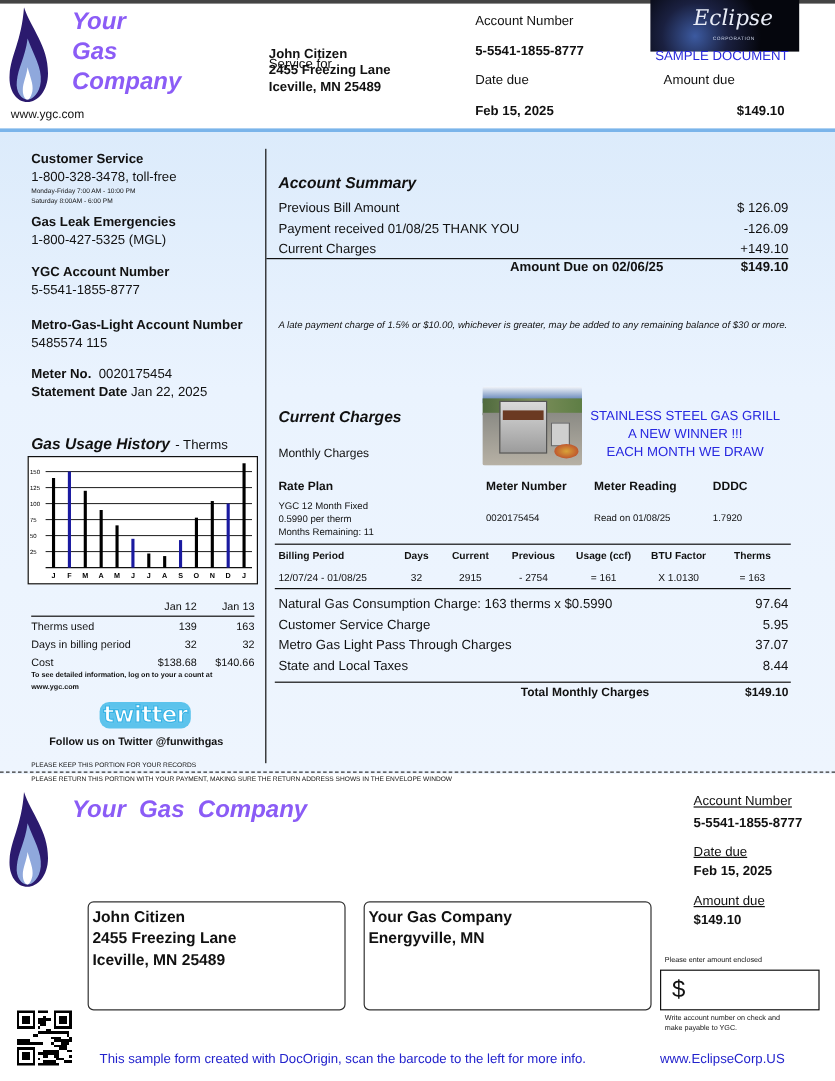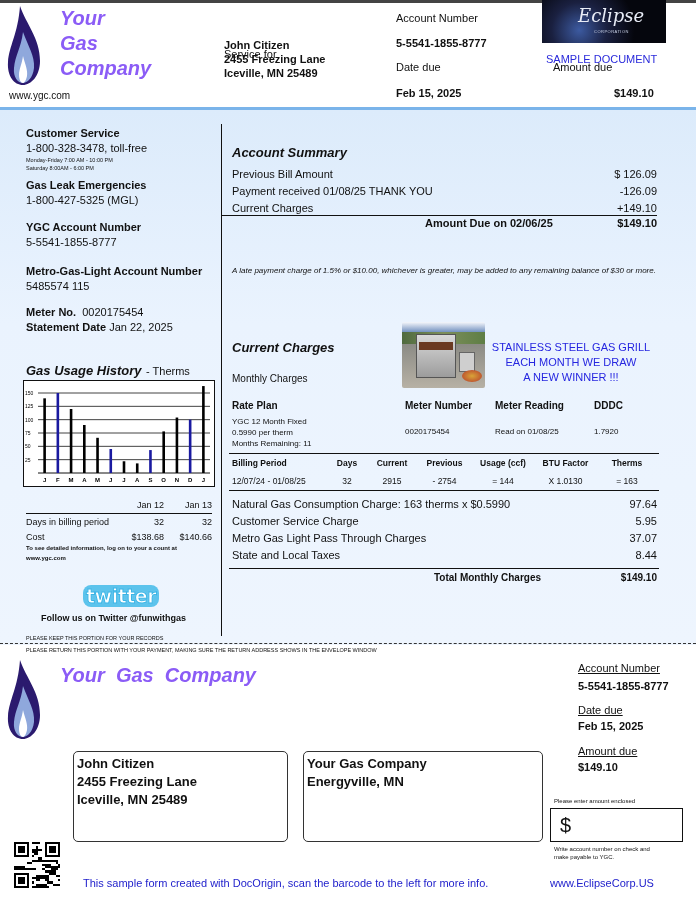--- a/index.html
+++ b/index.html
@@ -51,21 +51,21 @@
 
 <div class="abs f11" style="left:396px;top:12px;">Account Number</div>
 <div class="abs f11 bold" style="left:396px;top:37px;">5-5541-1855-8777</div>
 <div class="abs f11" style="left:396px;top:61px;">Date due</div>
 <div class="abs f11 bold" style="left:396px;top:87px;">Feb 15, 2025</div>
 
 <div class="abs" style="left:542px;top:0px;width:124px;height:43px;background:radial-gradient(circle at 30% 70%, #3c5aa0 0, #1a2040 30%, #05060d 60%);overflow:hidden;">
   <div style="position:absolute;left:36px;top:5px;color:#e8ecf6;font-family:'DejaVu Serif',serif;font-style:italic;font-size:18px;">Eclipse</div>
   <div style="position:absolute;left:52px;top:29px;color:#c9d1e6;font-size:4px;letter-spacing:0.5px;">CORPORATION</div>
 </div>
-<div class="abs sample" style="left:546px;top:41px;margin-top:12px;">SAMPLE DOCUMENT</div>
+<div class="abs sample" style="left:546px;top:41px;">SAMPLE DOCUMENT</div>
 <div class="abs f11" style="left:553px;top:61px;">Amount due</div>
 <div class="abs f11 bold" style="left:614px;top:87px;">$149.10</div>
 
 <div class="abs bluebg"></div>
 <div class="abs vline"></div>
 
 <div class="abs" style="left:26px;top:127px;width:195px;">
   <div class="f11 bold">Customer Service</div>
   <div class="f11" style="margin-top:3px;">1-800-328-3478, toll-free</div>
   <div class="small" style="margin-top:3px;">Monday-Friday 7:00 AM - 10:00 PM</div>
@@ -136,20 +136,25 @@
 </div>
 
 <div class="abs" style="left:26px;top:500px;width:186px;font-size:9px;">
   <div style="display:flex;height:12px;">
     <div style="width:96px;"></div>
     <div style="width:42px;" class="right">Jan 12</div>
     <div style="width:48px;" class="right">Jan 13</div>
   </div>
   <div style="height:1px;background:#111;margin-top:1px;"></div>
   <div style="display:flex;height:15px;align-items:center;">
+    <div style="width:96px;">Therms used</div>
+    <div style="width:42px;" class="right">139</div>
+    <div style="width:48px;" class="right">163</div>
+  </div>
+  <div style="display:flex;height:15px;align-items:center;">
     <div style="width:96px;">Days in billing period</div>
     <div style="width:42px;" class="right">32</div>
     <div style="width:48px;" class="right">32</div>
   </div>
   <div style="display:flex;height:15px;align-items:center;">
     <div style="width:96px;">Cost</div>
     <div style="width:42px;" class="right">$138.68</div>
     <div style="width:48px;" class="right">$140.66</div>
   </div>
   <div style="font-size:6px;font-weight:bold;margin-top:1px;">To see detailed information,  log on to your a  count at</div>
@@ -191,22 +196,22 @@
   <div style="position:absolute;left:0;top:0;width:83px;height:14px;background:linear-gradient(#f5f7fb,#3f69a8);"></div>
   <div style="position:absolute;left:0;top:10px;width:83px;height:14px;background:linear-gradient(90deg,#4f6a3e,#7d8e5b,#5e7e45);"></div>
   <div style="position:absolute;left:0;top:22px;width:83px;height:44px;background:linear-gradient(#8b8b85,#b7b1a5);"></div>
   <div style="position:absolute;left:14px;top:12px;width:40px;height:44px;background:linear-gradient(#d9d9d9,#9c9c9c);border:1px solid #555;"></div>
   <div style="position:absolute;left:17px;top:20px;width:34px;height:8px;background:#6b3a22;"></div>
   <div style="position:absolute;left:57px;top:30px;width:16px;height:20px;background:#cfcfcf;border:1px solid #666;"></div>
   <div style="position:absolute;left:60px;top:48px;width:20px;height:12px;border-radius:50%;background:radial-gradient(#d9a338,#b43a2a);"></div>
 </div>
 <div class="abs grill-text" style="left:486px;top:340px;width:170px;">
   <div>STAINLESS STEEL GAS GRILL</div>
+  <div>A NEW  WINNER !!!</div>
   <div>EACH MONTH WE DRAW</div>
-  <div>A NEW  WINNER !!!</div>
 </div>
 
 <div class="abs f10 bold" style="left:232px;top:400px;">Rate Plan</div>
 <div class="abs f10 bold" style="left:405px;top:400px;">Meter Number</div>
 <div class="abs f10 bold" style="left:495px;top:400px;">Meter Reading</div>
 <div class="abs f10 bold" style="left:594px;top:400px;">DDDC</div>
 <div class="abs f8" style="left:232px;top:416px;line-height:11px;">
   <div>YGC 12 Month Fixed</div>
   <div>0.5990 per therm</div>
   <div>Months Remaining: 11</div>
@@ -224,21 +229,21 @@
     <div style="width:55px;text-align:center;">Previous</div>
     <div style="width:62px;text-align:center;">Usage (ccf)</div>
     <div style="width:63px;text-align:center;">BTU Factor</div>
     <div style="width:60px;text-align:center;">Therms</div>
   </div>
   <div style="display:flex;height:13px;margin-top:5px;">
     <div style="width:95px;">12/07/24 - 01/08/25</div>
     <div style="width:40px;text-align:center;">32</div>
     <div style="width:50px;text-align:center;">2915</div>
     <div style="width:55px;text-align:center;">- 2754</div>
-    <div style="width:62px;text-align:center;">= 144</div>
+    <div style="width:62px;text-align:center;">= 161</div>
     <div style="width:63px;text-align:center;">X 1.0130</div>
     <div style="width:60px;text-align:center;">= 163</div>
   </div>
 </div>
 <div class="hrule" style="left:229px;top:490px;width:430px;"></div>
 
 <div class="abs f11" style="left:232px;top:496px;width:425px;line-height:17px;">
   <div style="display:flex;justify-content:space-between;">
     <span>Natural Gas Consumption Charge: 163 therms x $0.5990</span>
     <span>97.64</span>

